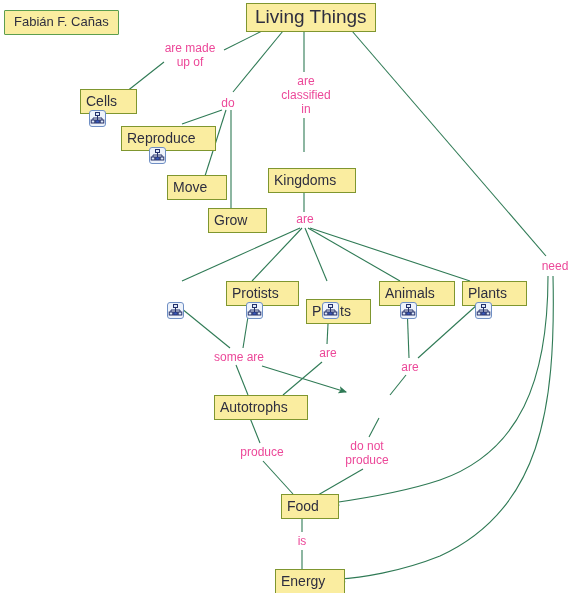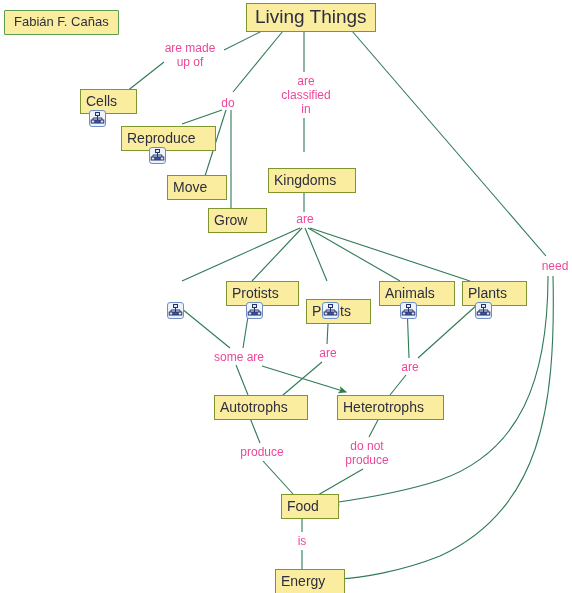--- a/index.html
+++ b/index.html
@@ -214,21 +214,20 @@
     <svg width="15" height="15" viewBox="0 0 15 15">
       <rect x="5.5" y="1.5" width="4" height="3" fill="#dfe9f7" stroke="#24316b" stroke-width="1"></rect>
       <path d="M7.5,4.5 L7.5,7 M3,7 L12,7 M3,7 L3,9 M7.5,7 L7.5,9 M12,7 L12,9" stroke="#24316b" stroke-width="1" fill="none"></path>
       <rect x="1.2" y="9" width="3.6" height="3" fill="#dfe9f7" stroke="#24316b" stroke-width="1"></rect>
       <rect x="5.7" y="9" width="3.6" height="3" fill="#3b5bbf" stroke="#24316b" stroke-width="1"></rect>
       <rect x="10.2" y="9" width="3.6" height="3" fill="#dfe9f7" stroke="#24316b" stroke-width="1"></rect>
     </svg>
   </div>
 
   <div class="node" style="left:214px; top:395px;">Autotrophs</div>
-  <div class="node" style="left:337px; top:395px;">Heterotrophs</div>
   <div class="node" style="left:281px; top:494px;">Food</div>
   <div class="node" style="left:275px; top:569px;">Energy</div>
 
   <div class="link-label" style="left:150px; top:41px; width:80px;">are made<br>up of</div>
   <div class="link-label" style="left:214px; top:96px; width:28px;">do</div>
   <div class="link-label" style="left:273px; top:74px; width:66px;">are<br>classified<br>in</div>
   <div class="link-label" style="left:291px; top:212px; width:28px;">are</div>
   <div class="link-label" style="left:211px; top:350px; width:56px;">some are</div>
   <div class="link-label" style="left:315px; top:346px; width:26px;">are</div>
   <div class="link-label" style="left:397px; top:360px; width:26px;">are</div>

